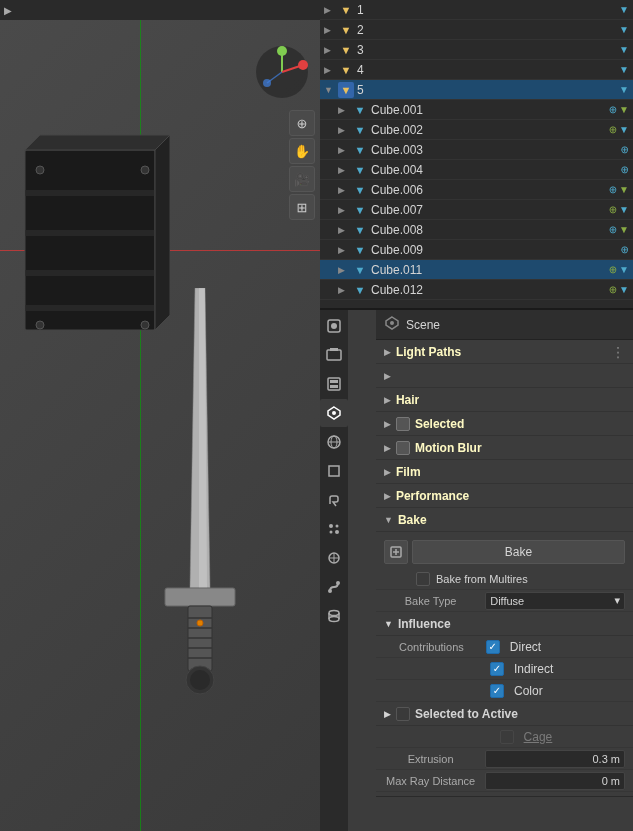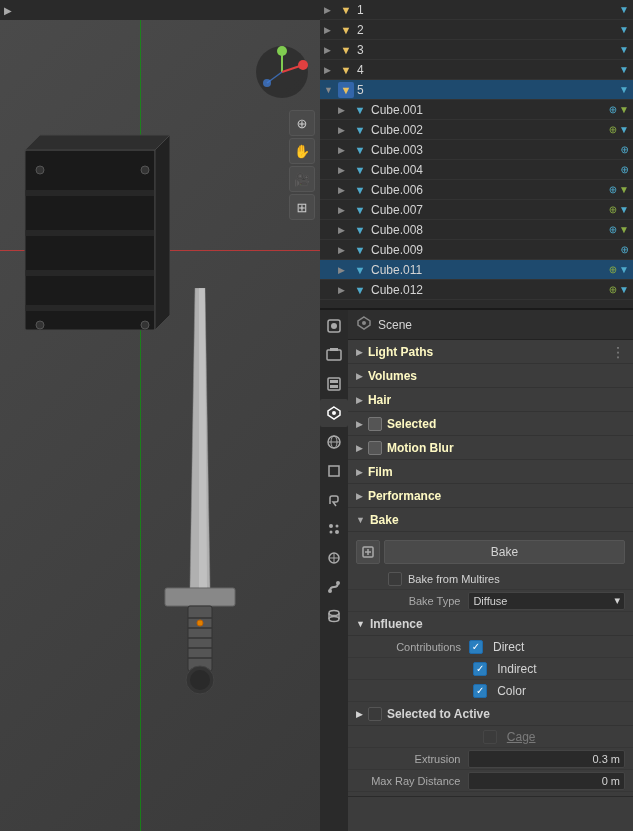--- a/index.html
+++ b/index.html
@@ -288,21 +288,21 @@
       align-items: center;
       height: 22px;
       padding: 0 8px;
       border-bottom: 1px solid #363636;
     }
 
     .prop-label {
       flex: 1;
       font-size: 11px;
       color: #aaa;
-      text-align: right;
+      text-align: center;
       padding-right: 8px;
     }
 
     .prop-value {
       flex: 1.5;
     }
 
     
     .checkbox-row {
       display: flex;
@@ -639,21 +639,21 @@
       <span class="outliner-arrow">▶</span>
       <span class="outliner-icon" style="color:#4eaacc;">▼</span>
       <span class="outliner-name">Cube.012</span>
       <span class="outliner-right-icons">
         <span style="color:#88aa44;">⊕</span>
         <span style="color:#4eaacc;">▼</span>
       </span>
     </div>
   </div>
 
-  <div style="display:flex; flex:1; overflow:hidden;">
+  <div style="display:flex; flex:1; overflow:hidden;gap:28px;">
 
     <div class="side-tabs">
       <div class="side-tab" title="Render Properties">
         <svg width="16" height="16" viewBox="0 0 16 16">
             <rect x="2" y="2" width="12" height="12" rx="2" fill="none" stroke="#aaa" stroke-width="1.5"></rect>
             <circle cx="8" cy="8" r="3" fill="#aaa"></circle>
           </svg>
       </div>
       <div class="side-tab" title="Output Properties">
         <svg width="16" height="16" viewBox="0 0 16 16">
@@ -736,21 +736,20 @@
       </div>
 
       <div class="section-header">
         <span class="section-arrow">▶</span>
         <span class="section-title">Light Paths</span>
         <span class="section-menu">⋮</span>
       </div>
 
       <div class="section-header">
         <span class="section-arrow">▶</span>
-        <span class="section-title">Volumes</span>
       </div>
 
       <div class="section-header">
         <span class="section-arrow">▶</span>
         <span class="section-title">Hair</span>
       </div>
 
       <div class="section-header">
         <span class="section-arrow">▶</span>
         <div class="section-icon" style="background:#555; width:14px; height:14px; border:1px solid #777; border-radius:2px; margin-right:5px;"></div>

